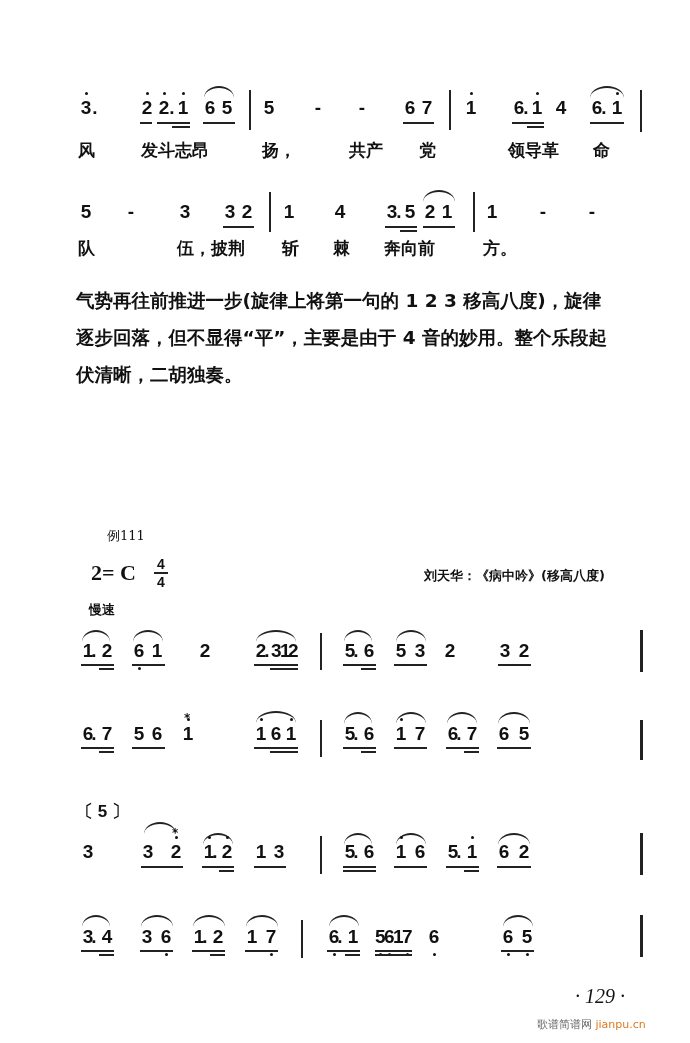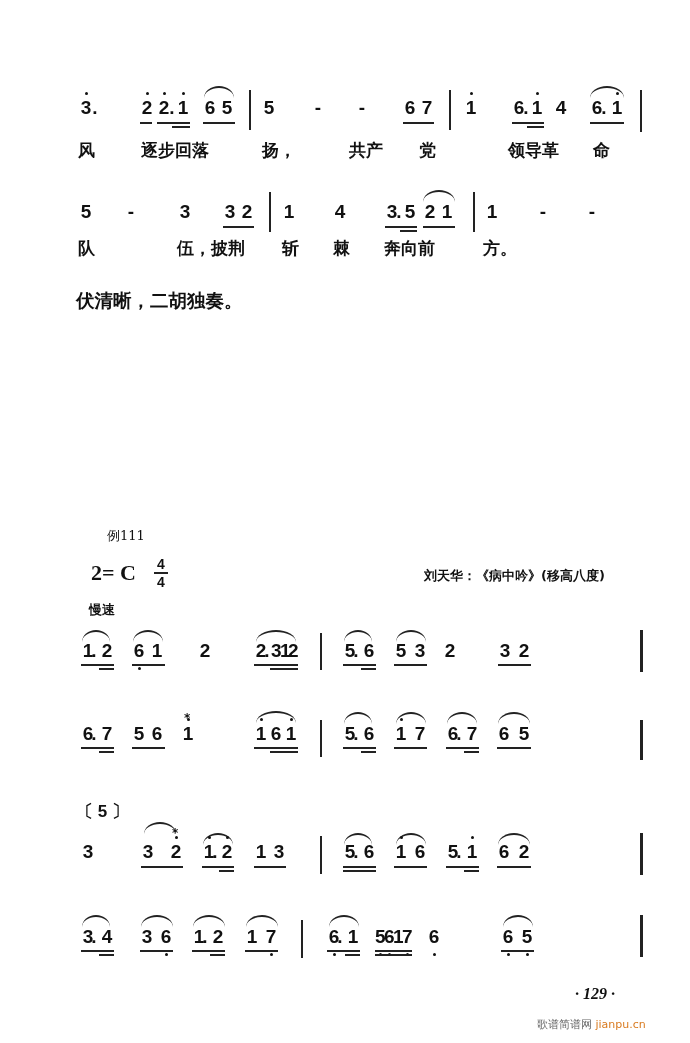--- a/index.html
+++ b/index.html
@@ -85,21 +85,21 @@
   <span class="n" style="left:590px;top:97px;">6</span>
   <span class="n" style="left:601px;top:97px;width:6px;">.</span>
   <span class="n dot-above" style="left:610px;top:97px;">1</span>
   <div class="ul" style="left:590px;top:122px;width:34px;"></div>
 
   <div class="bar" style="left:640px;top:90px;height:42px;"></div>
 </div>
 
 <div>
   <span class="lyric" style="left:78px;top:140px;">风</span>
-  <span class="lyric" style="left:141px;top:140px;">逐步回落</span>
+  <span class="lyric" style="left:141px;top:140px;">发斗志昂</span>
   <span class="lyric" style="left:262px;top:140px;">扬，</span>
   <span class="lyric" style="left:349px;top:140px;">共产</span>
   <span class="lyric" style="left:419px;top:140px;">党</span>
   <span class="lyric" style="left:508px;top:140px;">领导革</span>
   <span class="lyric" style="left:593px;top:140px;">命</span>
 </div>
 
 <div>
   <span class="n" style="left:79px;top:201px;">5</span>
   <span class="n" style="left:124px;top:201px;">-</span>
@@ -133,20 +133,22 @@
 <div>
   <span class="lyric" style="left:78px;top:238px;">队</span>
   <span class="lyric" style="left:177px;top:238px;">伍，披荆</span>
   <span class="lyric" style="left:282px;top:238px;">斩</span>
   <span class="lyric" style="left:333px;top:238px;">棘</span>
   <span class="lyric" style="left:384px;top:238px;">奔向前</span>
   <span class="lyric" style="left:483px;top:238px;">方。</span>
 </div>
 
 <div class="para" style="top:282px;">
+  <div>气势再往前推进一步(旋律上将第一句的 1 2 3 移高八度)，旋律</div>
+  <div>逐步回落，但不显得“平”，主要是由于 4 音的妙用。整个乐段起</div>
   <div>伏清晰，二胡独奏。</div>
 </div>
 
 <div class="abs small ref" style="left:107px;top:527px;">例111</div>
 <div class="abs" style="left:91px;top:560px;font-family:'Liberation Serif',serif;font-size:22px;font-weight:bold;">2= C</div>
 <div class="abs" style="left:154px;top:557px;width:14px;text-align:center;font-family:'Liberation Sans',sans-serif;font-weight:bold;font-size:14px;line-height:14px;">
   <div>4</div>
   <div style="height:1.5px;background:#222;margin:1px 0;"></div>
   <div>4</div>
 </div>
@@ -344,17 +346,17 @@
   <span class="n dot-below" style="left:427px;top:926px;">6</span>
 
   <div class="slur" style="left:503px;top:915px;width:30px;"></div>
   <span class="n dot-below" style="left:501px;top:926px;">6</span>
   <span class="n dot-below" style="left:520px;top:926px;">5</span>
   <div class="ul" style="left:501px;top:950px;width:33px;"></div>
 
   <div class="bar" style="left:640px;top:915px;height:42px;width:2.5px;"></div>
 </div>
 
-<div class="abs" style="left:575px;top:985px;font-family:'Liberation Serif',serif;font-style:italic;font-weight:bold;font-size:16px;">· 129 ·</div>
+<div class="abs" style="left:575px;top:985px;font-family:'Liberation Serif',serif;font-style:italic;font-weight:normal;font-size:20px;">· 129 ·</div>
 <div class="abs" style="left:537px;top:1017px;font-size:11px;color:#666;">
   <span>歌谱简谱网</span>
   <span style="color:#d97a1f;">jianpu.cn</span>
 </div>
 
 </body></html>

